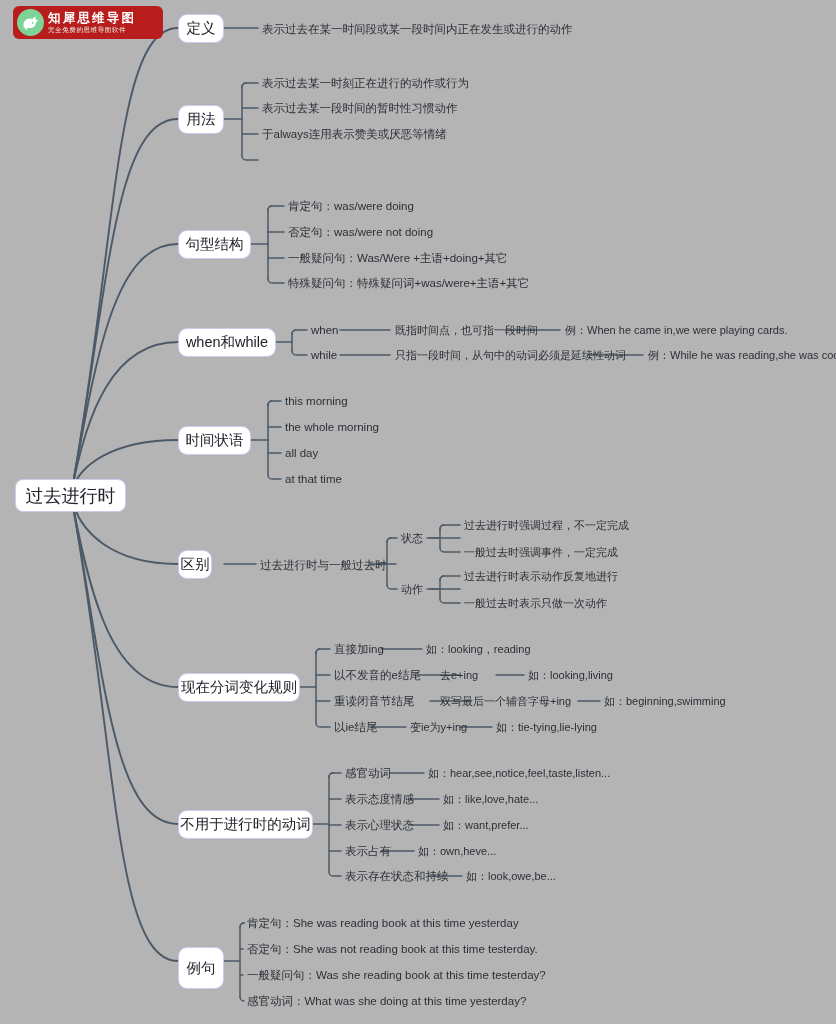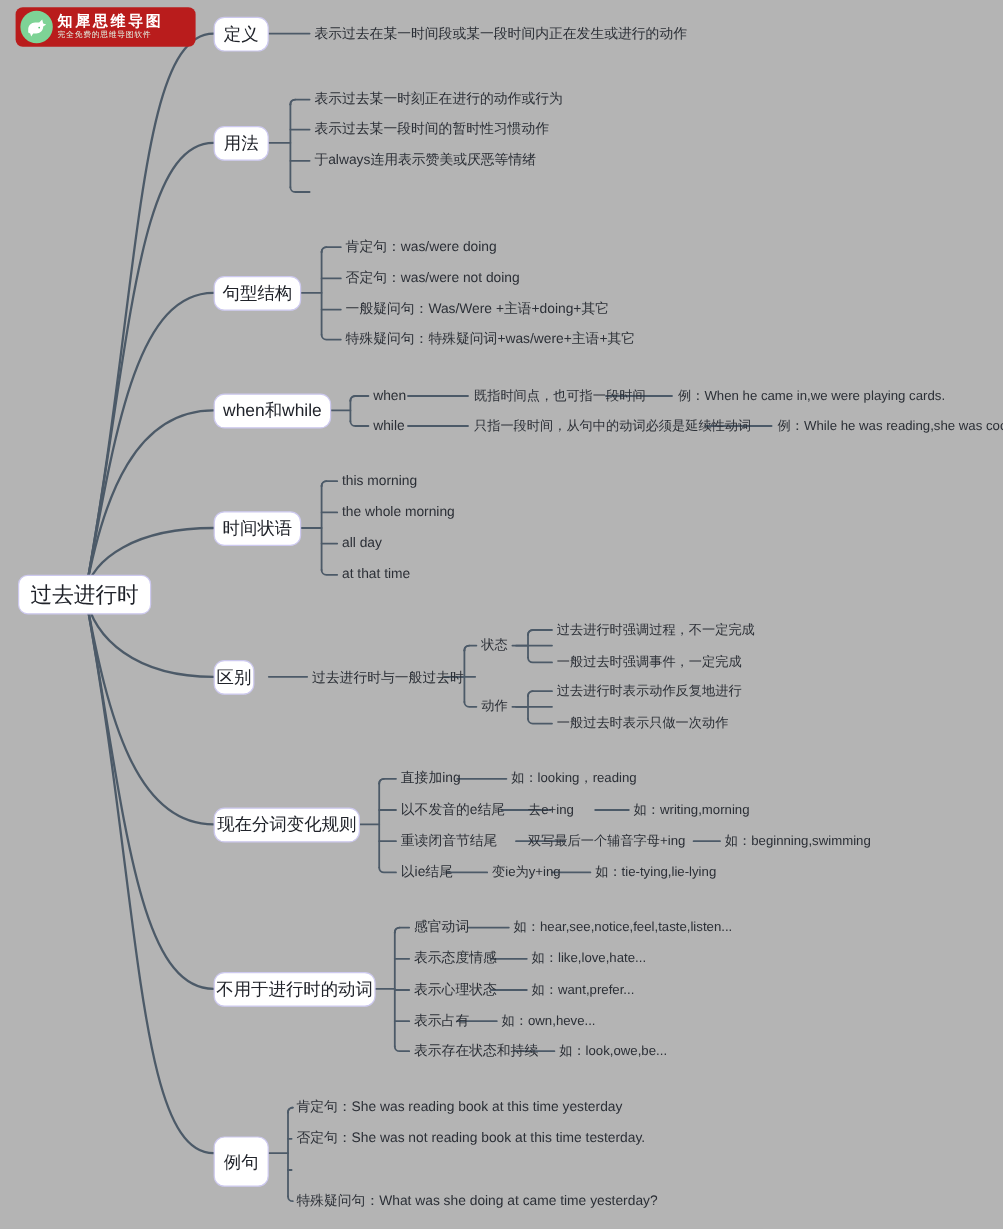--- a/index.html
+++ b/index.html
@@ -276,21 +276,21 @@
   <div class="plain lvl4" style="left:464px; top:598px;">一般过去时表示只做一次动作</div>
 
   <div class="node lvl1" style="left:178px; top:673px; width:122px; height:29px;">
     <div class="node-box">现在分词变化规则</div>
   </div>
   <div class="plain lvl2" style="left:334px; top:644px;">直接加ing</div>
   <div class="plain lvl3" style="left:426px; top:644px;">如：looking，reading</div>
 
   <div class="plain lvl2" style="left:334px; top:670px;">以不发音的e结尾</div>
   <div class="plain lvl3" style="left:440px; top:670px;">去e+ing</div>
-  <div class="plain lvl4" style="left:528px; top:670px;">如：writing,morning</div>
+  <div class="plain lvl4" style="left:528px; top:670px;">如：looking,living</div>
 
   <div class="plain lvl2" style="left:334px; top:696px;">重读闭音节结尾</div>
   <div class="plain lvl3" style="left:440px; top:696px;">双写最后一个辅音字母+ing</div>
   <div class="plain lvl4" style="left:604px; top:696px;">如：beginning,swimming</div>
 
   <div class="plain lvl2" style="left:334px; top:722px;">以ie结尾</div>
   <div class="plain lvl3" style="left:410px; top:722px;">变ie为y+ing</div>
   <div class="plain lvl4" style="left:496px; top:722px;">如：tie-tying,lie-lying</div>
 
   <div class="node lvl1" style="left:178px; top:810px; width:135px; height:29px;">
@@ -309,15 +309,16 @@
   <div class="plain lvl3" style="left:418px; top:846px;">如：own,heve...</div>
 
   <div class="plain lvl2" style="left:345px; top:871px;">表示存在状态和持续</div>
   <div class="plain lvl3" style="left:466px; top:871px;">如：look,owe,be...</div>
 
   <div class="node lvl1" style="left:178px; top:947px; width:46px; height:42px;">
     <div class="node-box">例句</div>
   </div>
   <div class="plain lvl2" style="left:247px; top:918px;">肯定句：She was reading book at this time yesterday</div>
   <div class="plain lvl2" style="left:247px; top:944px;">否定句：She was not reading book at this time testerday.</div>
-  <div class="plain lvl2" style="left:247px; top:996px;">特殊疑问句：What was she doing at came time yesterday?</div>
+  <div class="plain lvl2" style="left:247px; top:970px;">一般疑问句：Was she reading book at this time testerday?</div>
+  <div class="plain lvl2" style="left:247px; top:996px;">感官动词：What was she doing at this time yesterday?</div>
 
 </div>
 
 </body></html>

